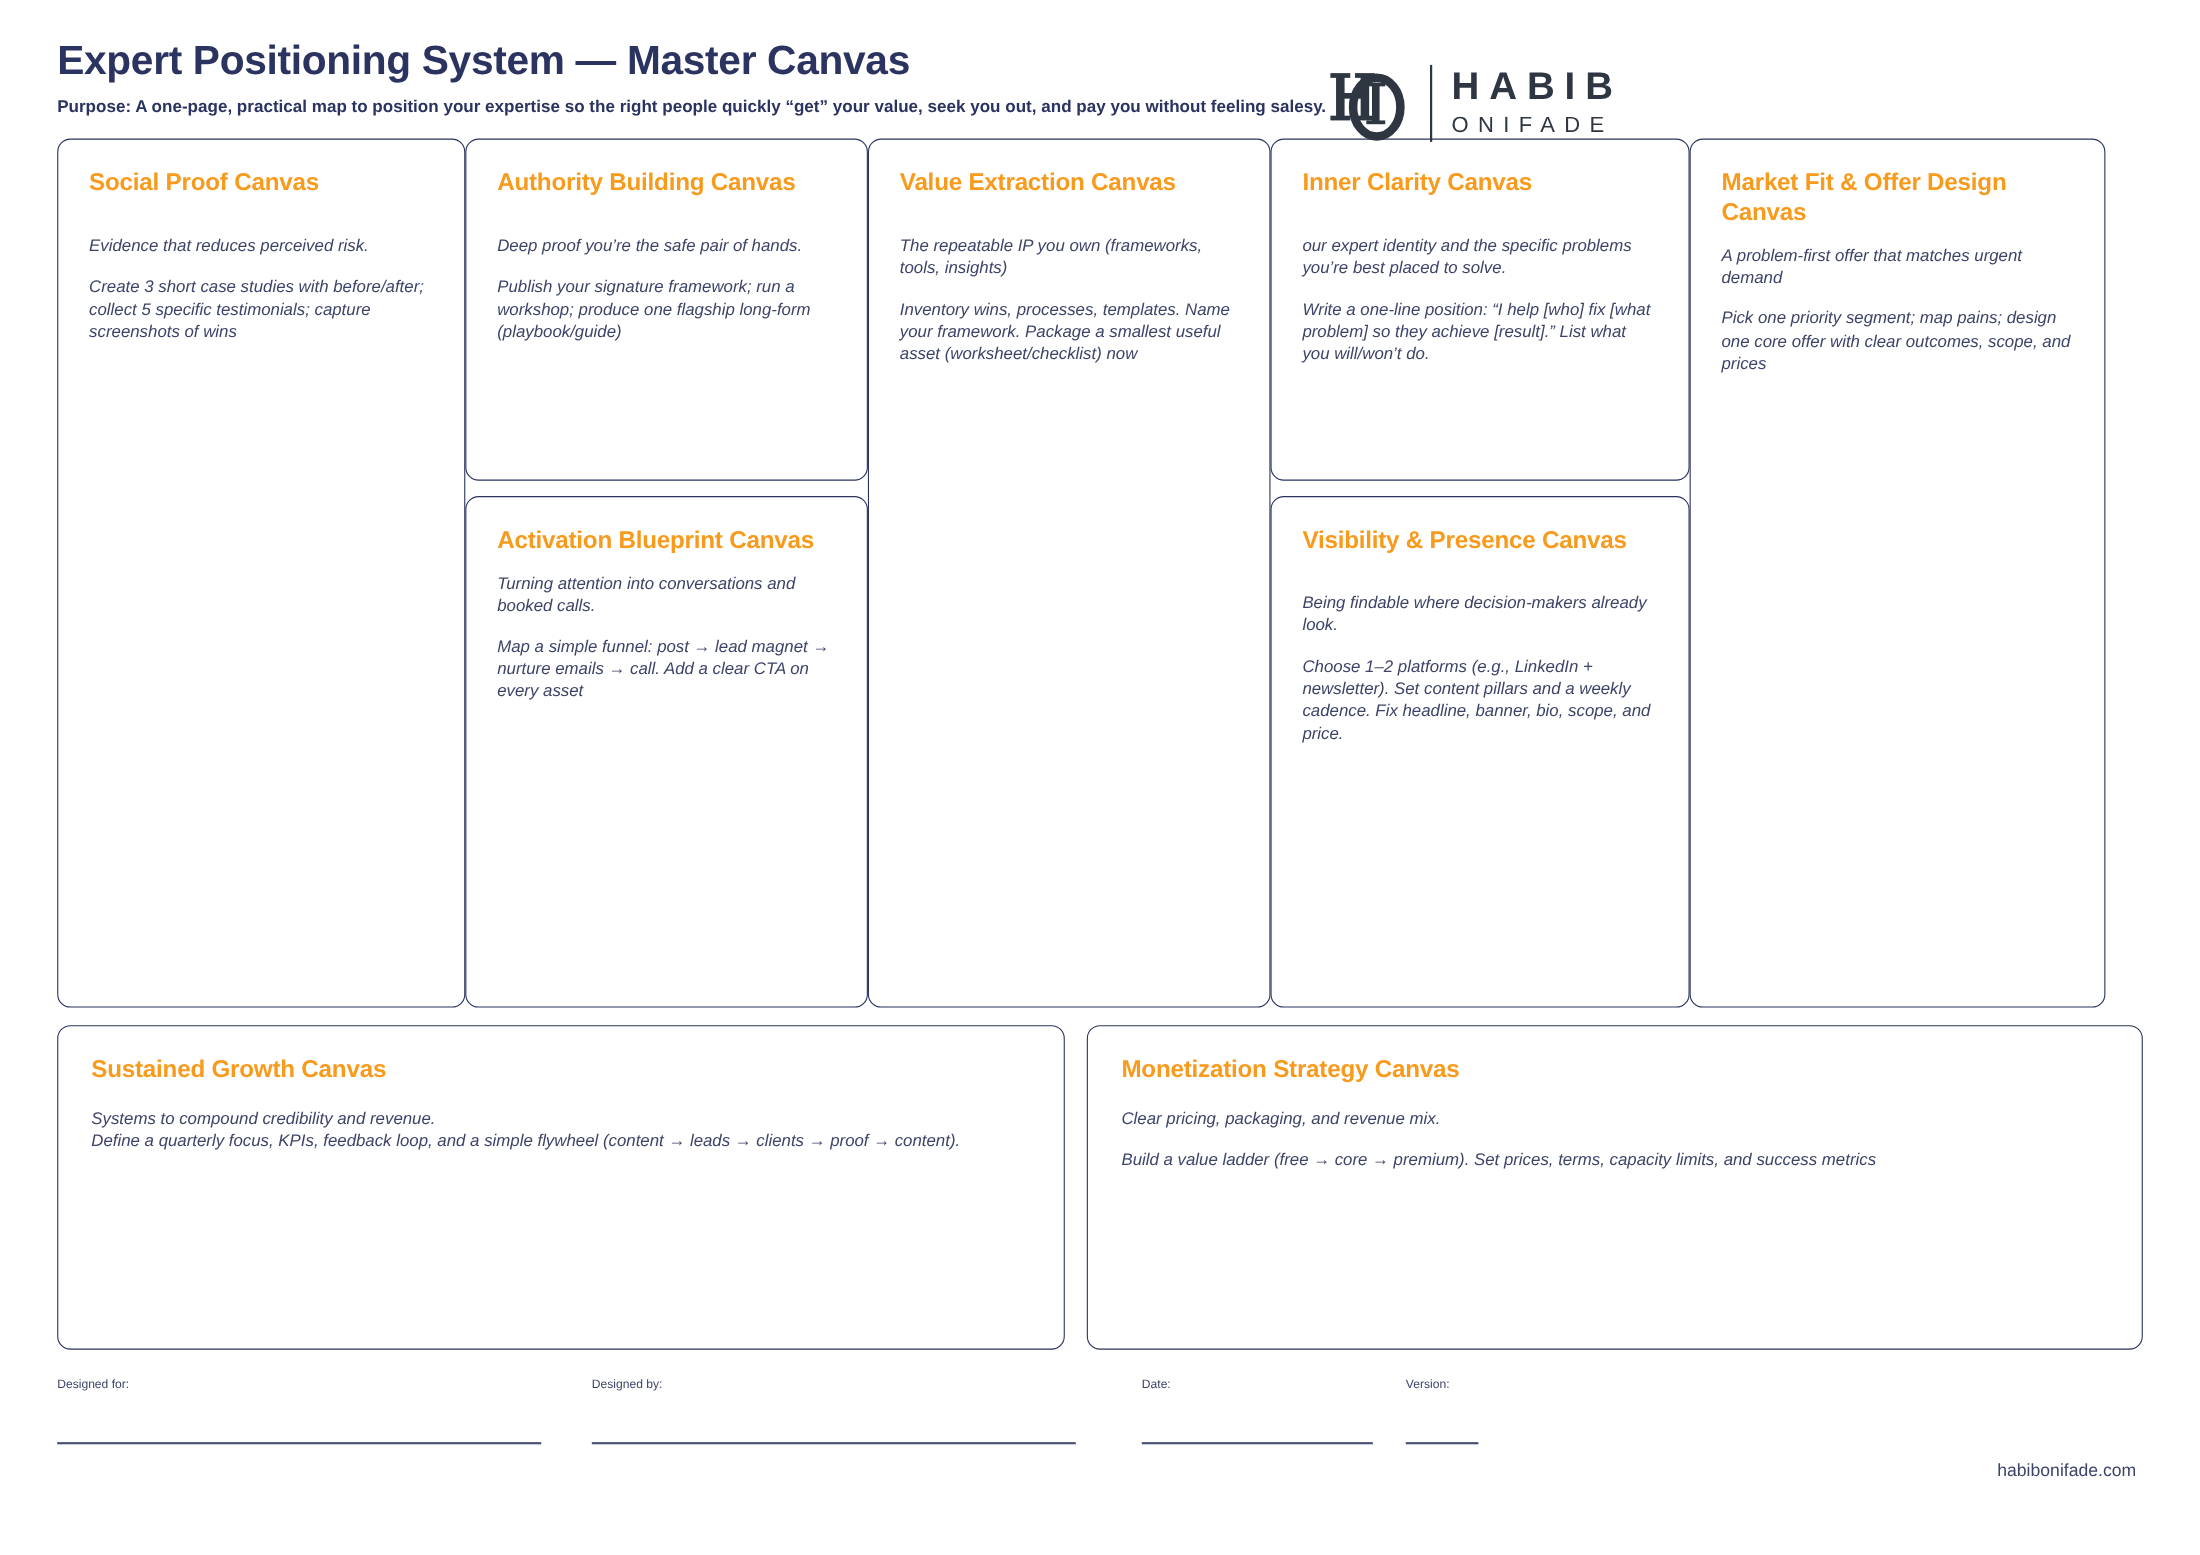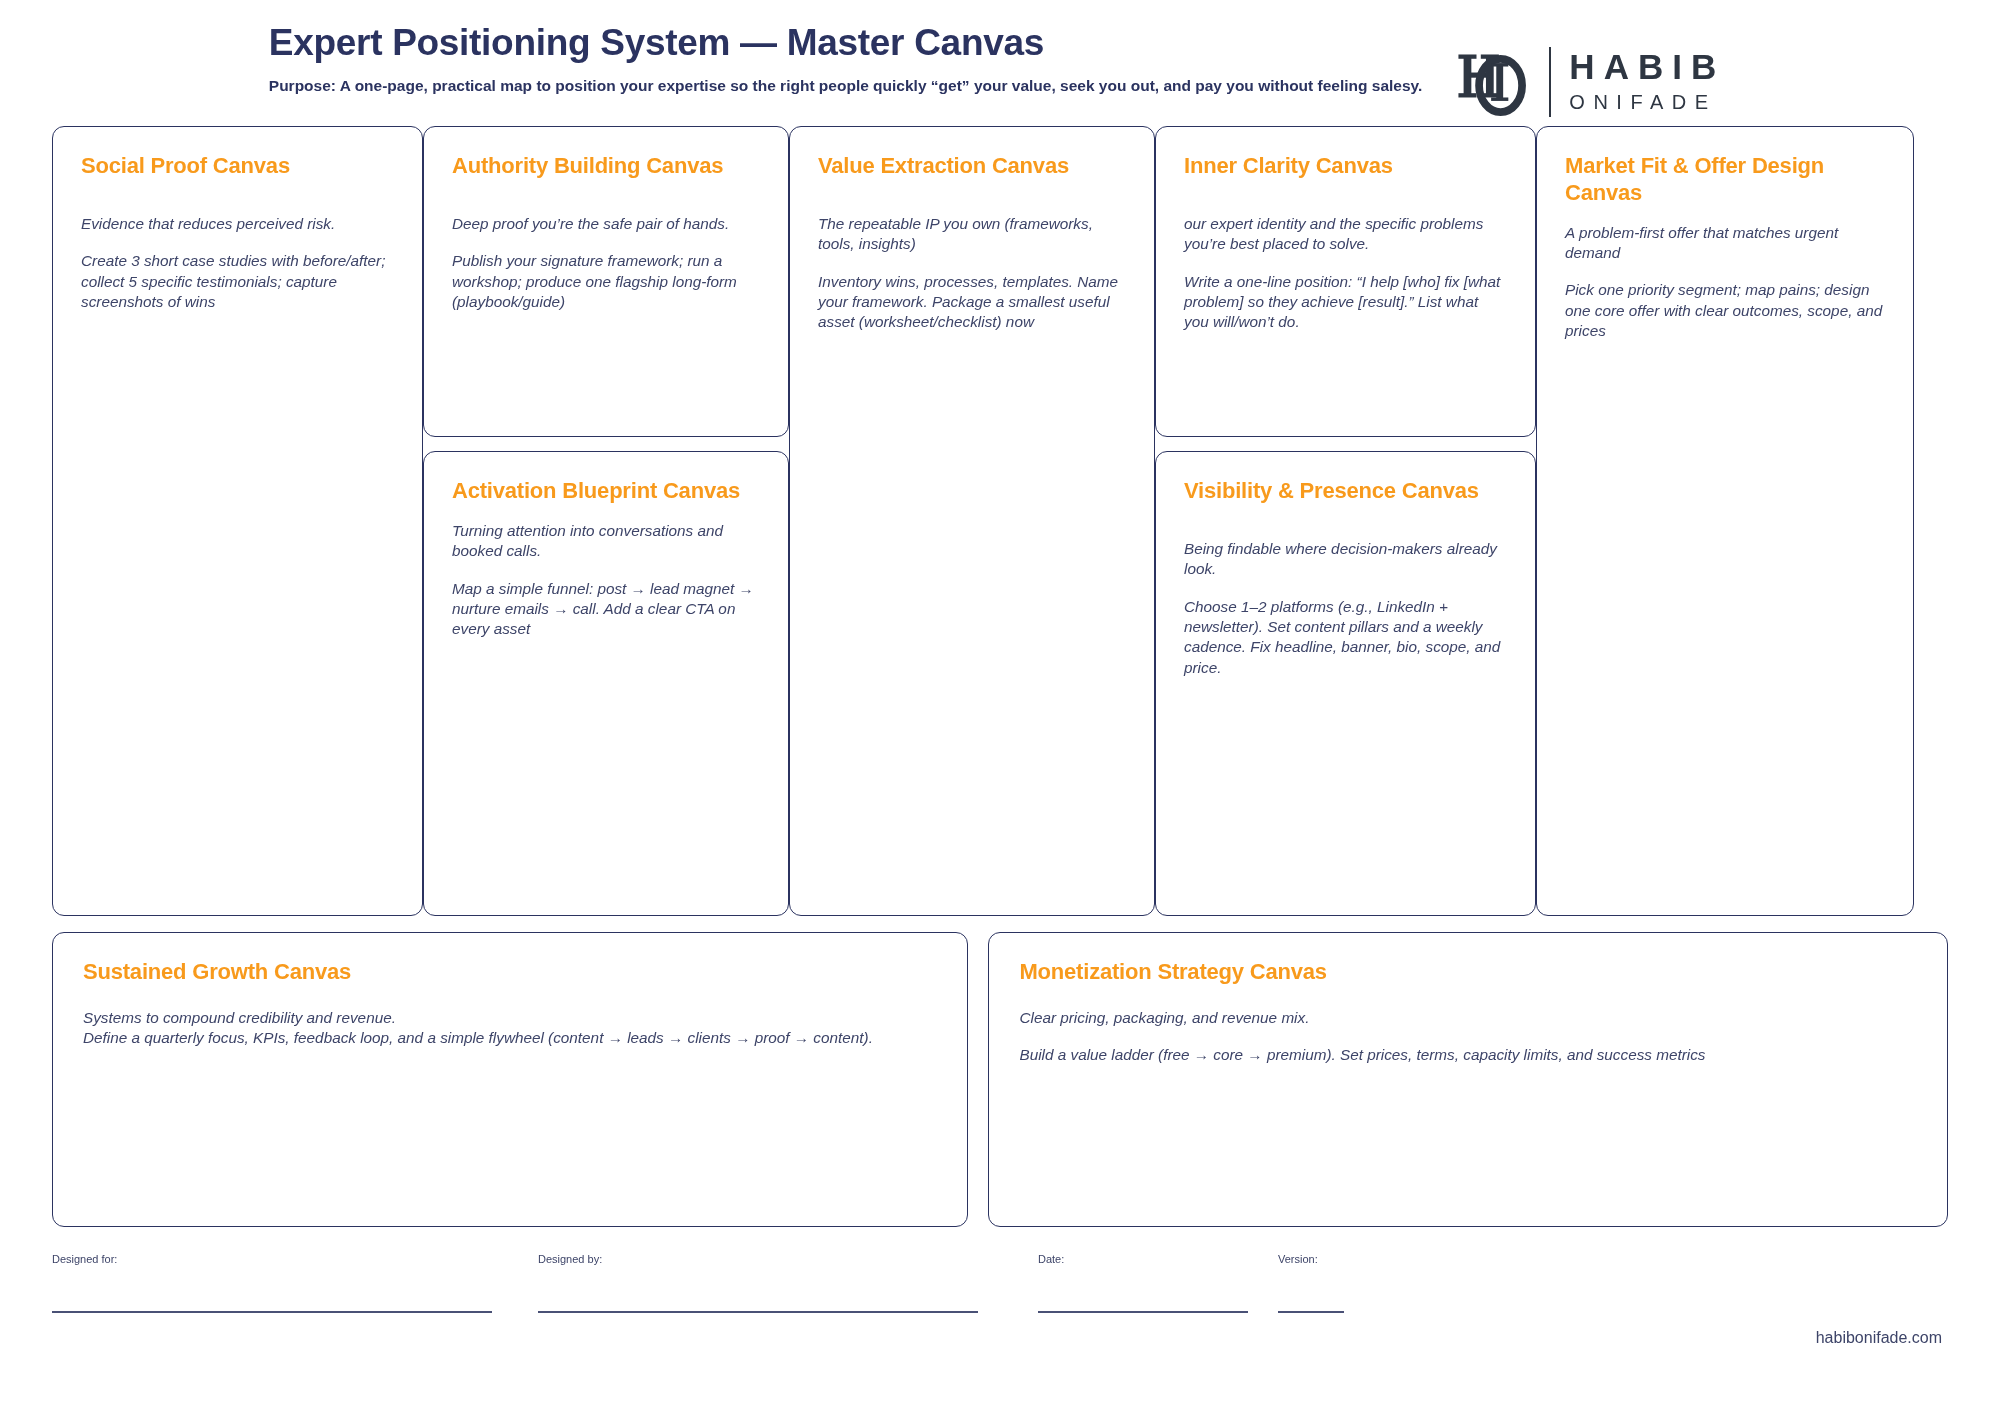--- a/index.html
+++ b/index.html
@@ -20,26 +20,25 @@
     width: 2000px;
     height: 1414px;
     box-sizing: border-box;
     padding: 0 52px;
   }
 
   
   .header {
     position: relative;
     display: flex;
-    justify-content: center;
+    justify-content: flex-start;
     align-items: flex-start;
-    padding-top: 24px;
+    padding-top: 36px;
     height: 122px;
     box-sizing: border-box;
-    gap: 33px;
   }
   .header-left { max-width: 1200px; }
   .doc-title {
     font-size: 37px;
     font-weight: bold;
     color: #2b3360;
     letter-spacing: -0.3px;
     margin: 0 0 12px 0;
     line-height: 1.05;
   }

